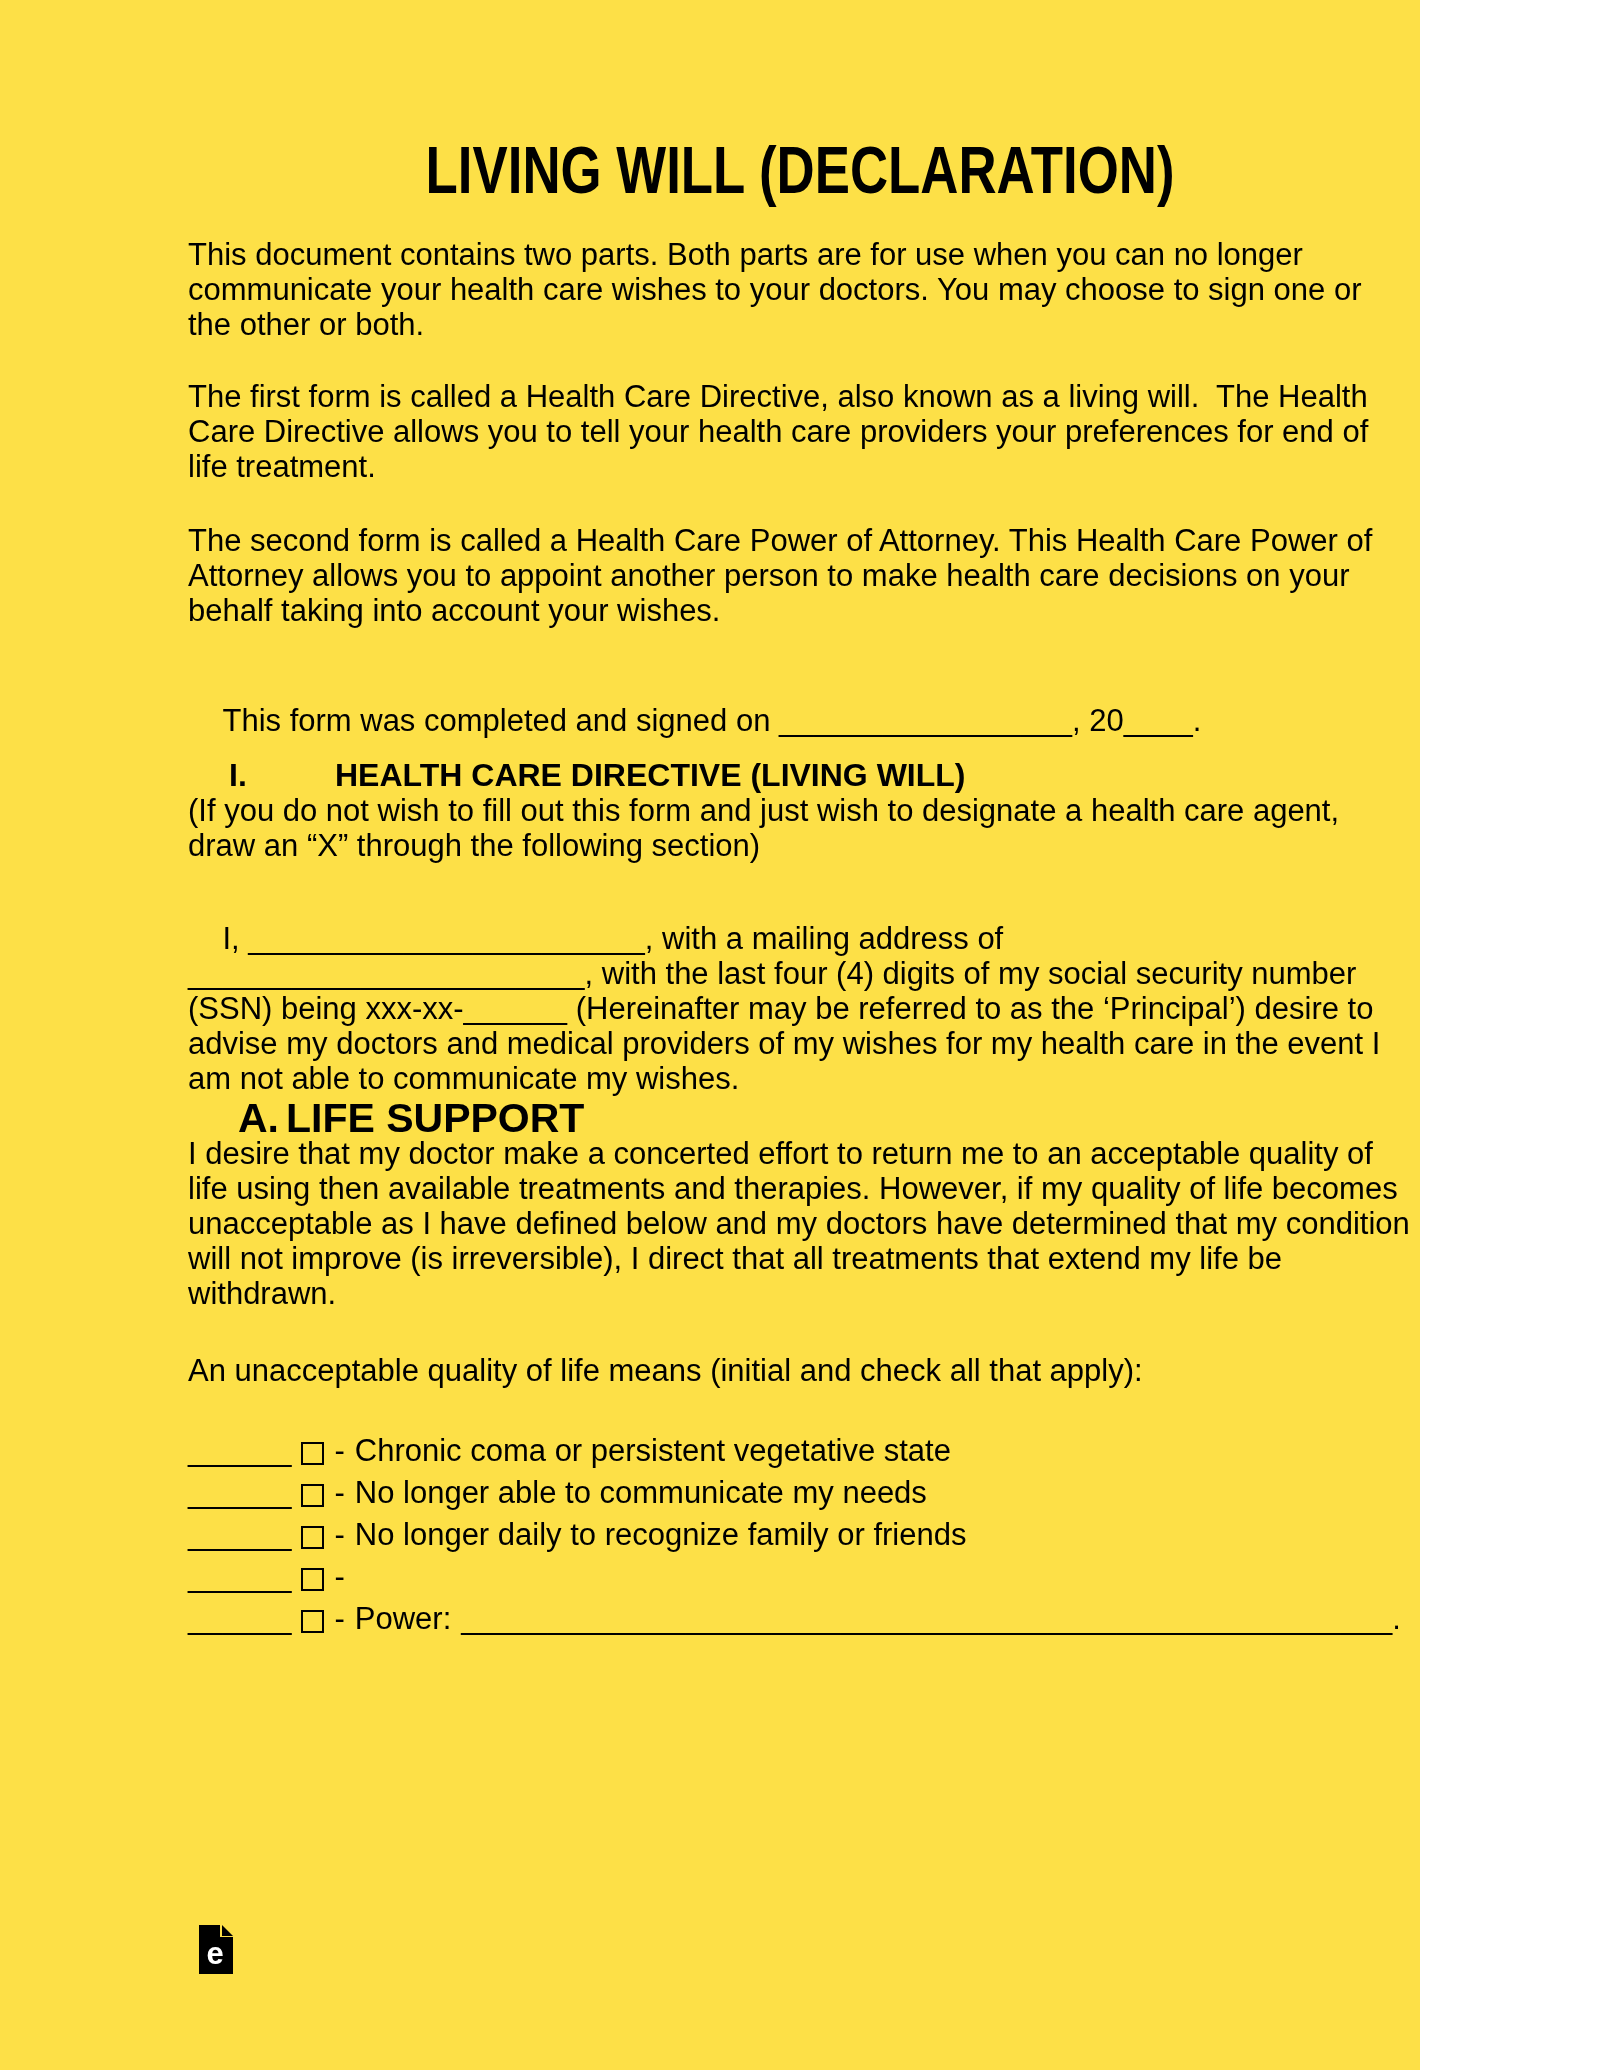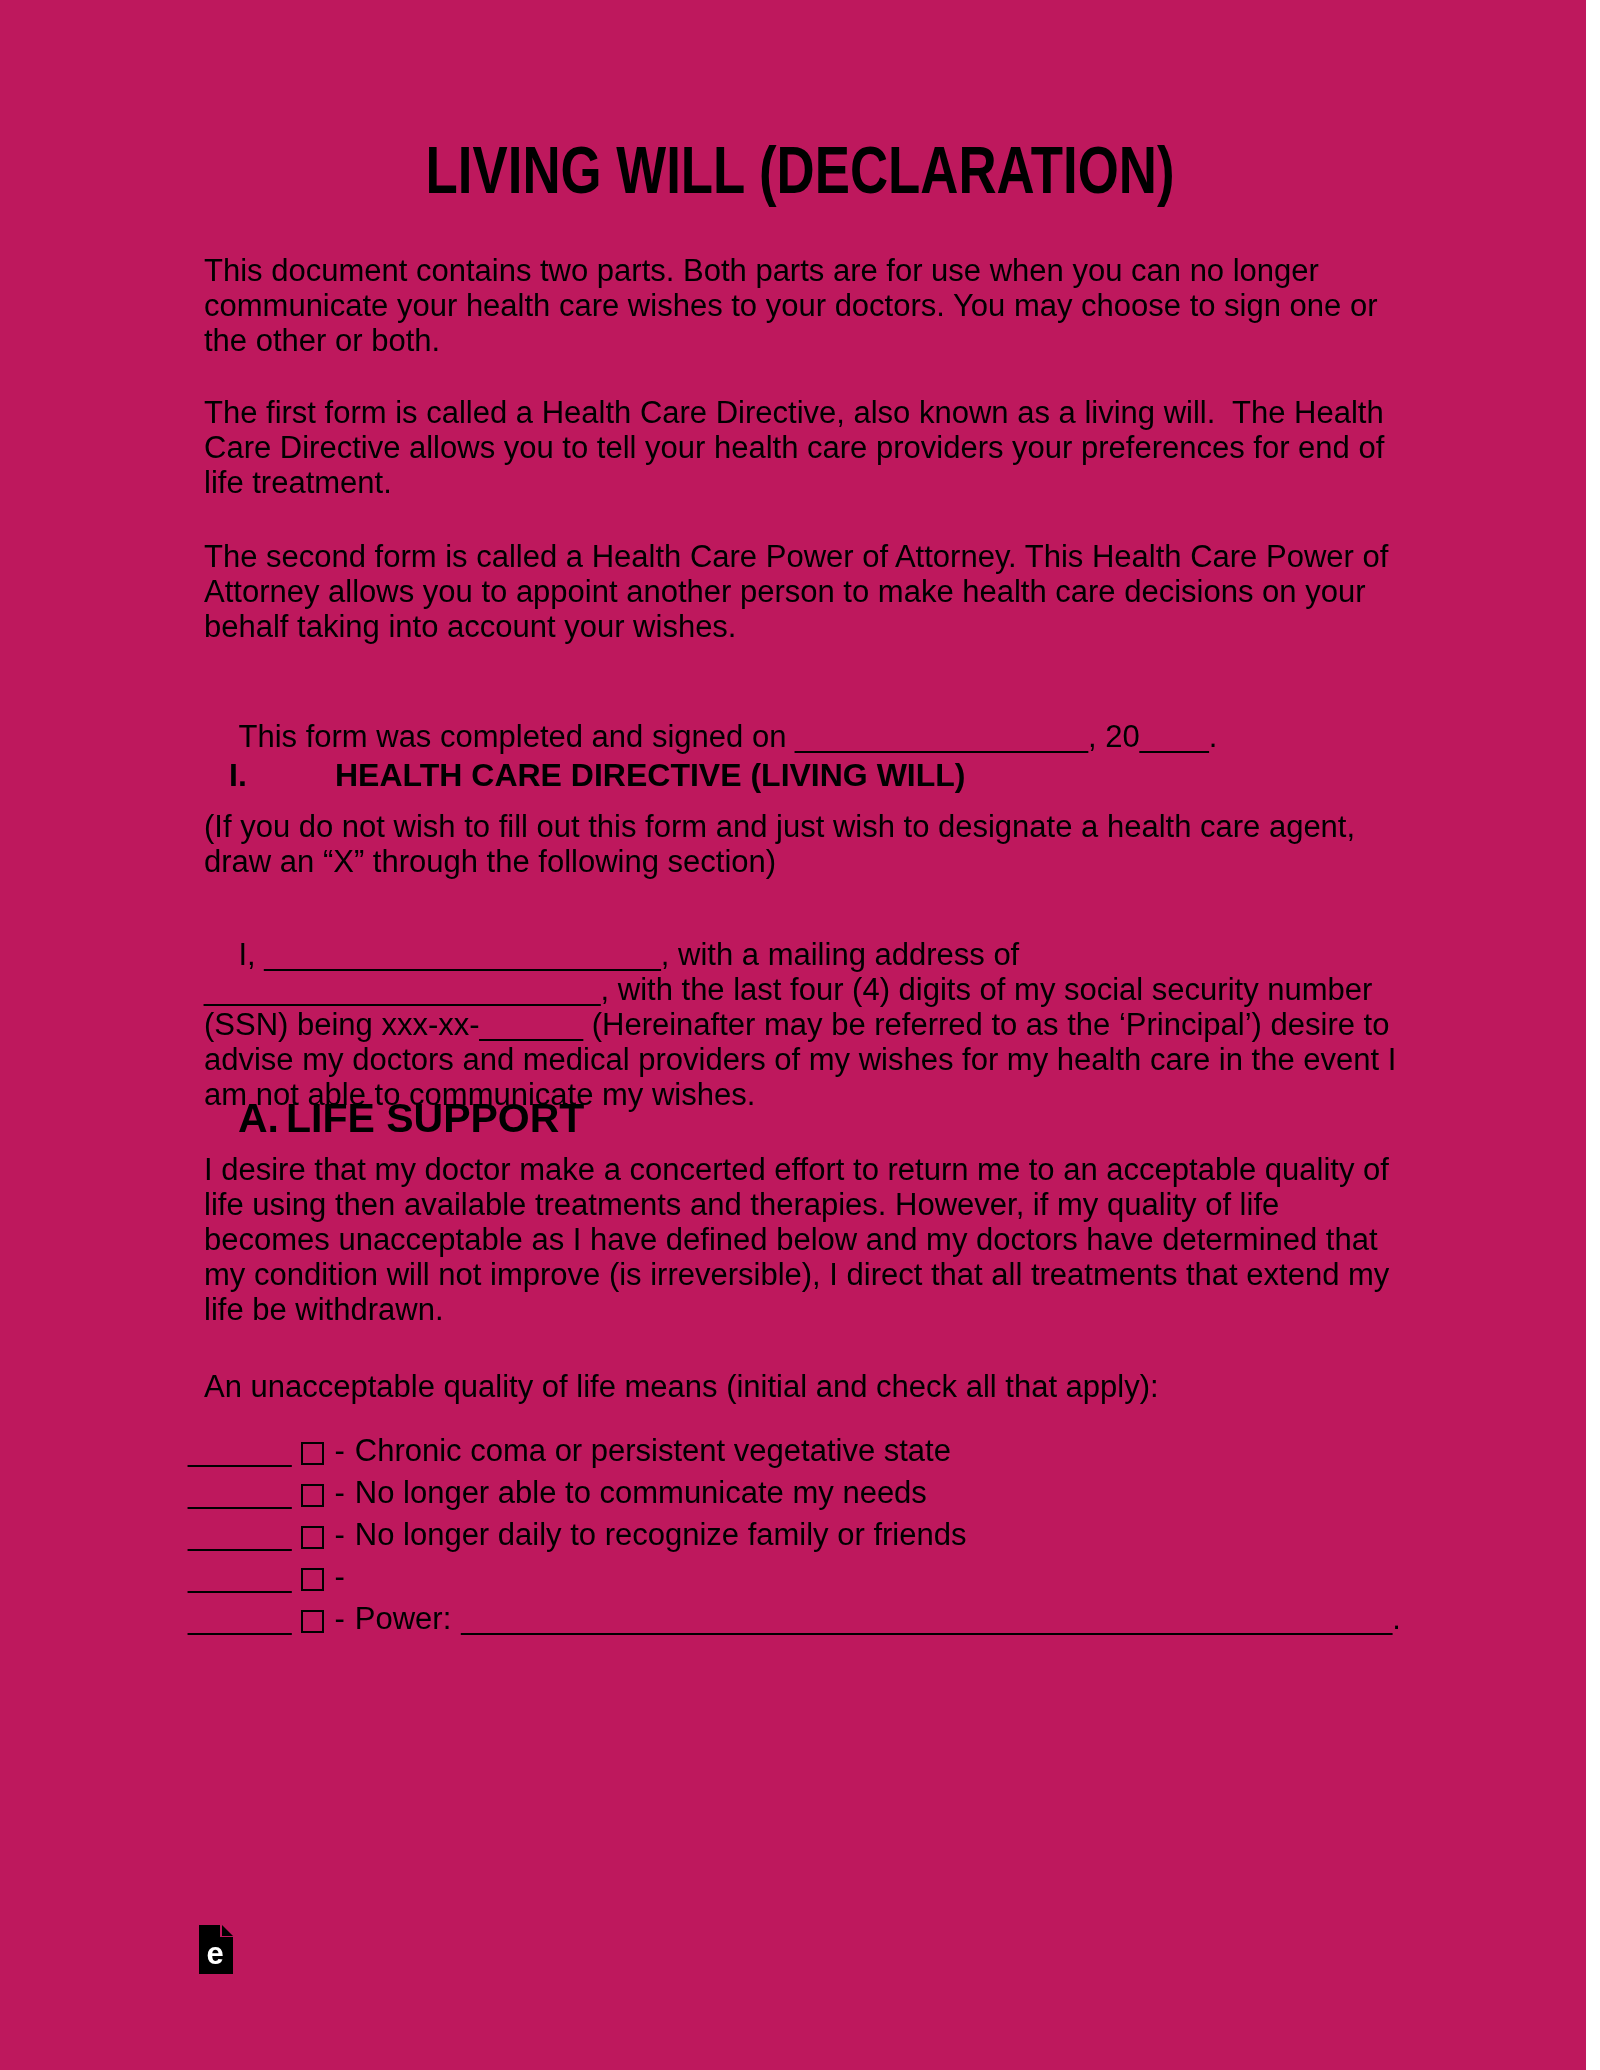--- a/index.html
+++ b/index.html
@@ -1,31 +1,30 @@
 <!DOCTYPE html>
 <html><head>
 <meta charset="utf-8">
 <style>
   html, body { margin: 0; padding: 0; background: #ffffff; }
   .page {
     position: relative;
-    width: 1552px;
+    width: 1420px;
     height: 2070px;
-    background: #be185d;
+    background: #fde047;
     font-family: "Liberation Sans", "DejaVu Sans", sans-serif;
     color: #000;
     overflow: hidden;
-    padding-left: 34px;
   }
   .abs { position: absolute; left: 188px; width: 1224px; }
   .body-text {
     font-size: 31px;
     line-height: 35px;
     white-space: pre-wrap;
-    margin: 16px;
+    margin: 0;
   }
   .title-wrap {
     position: absolute;
     left: 0; top: 137px;
     width: 1600px;
     text-align: center;
   }
   .title-inner {
     display: inline-block;
     font-size: 66px;

